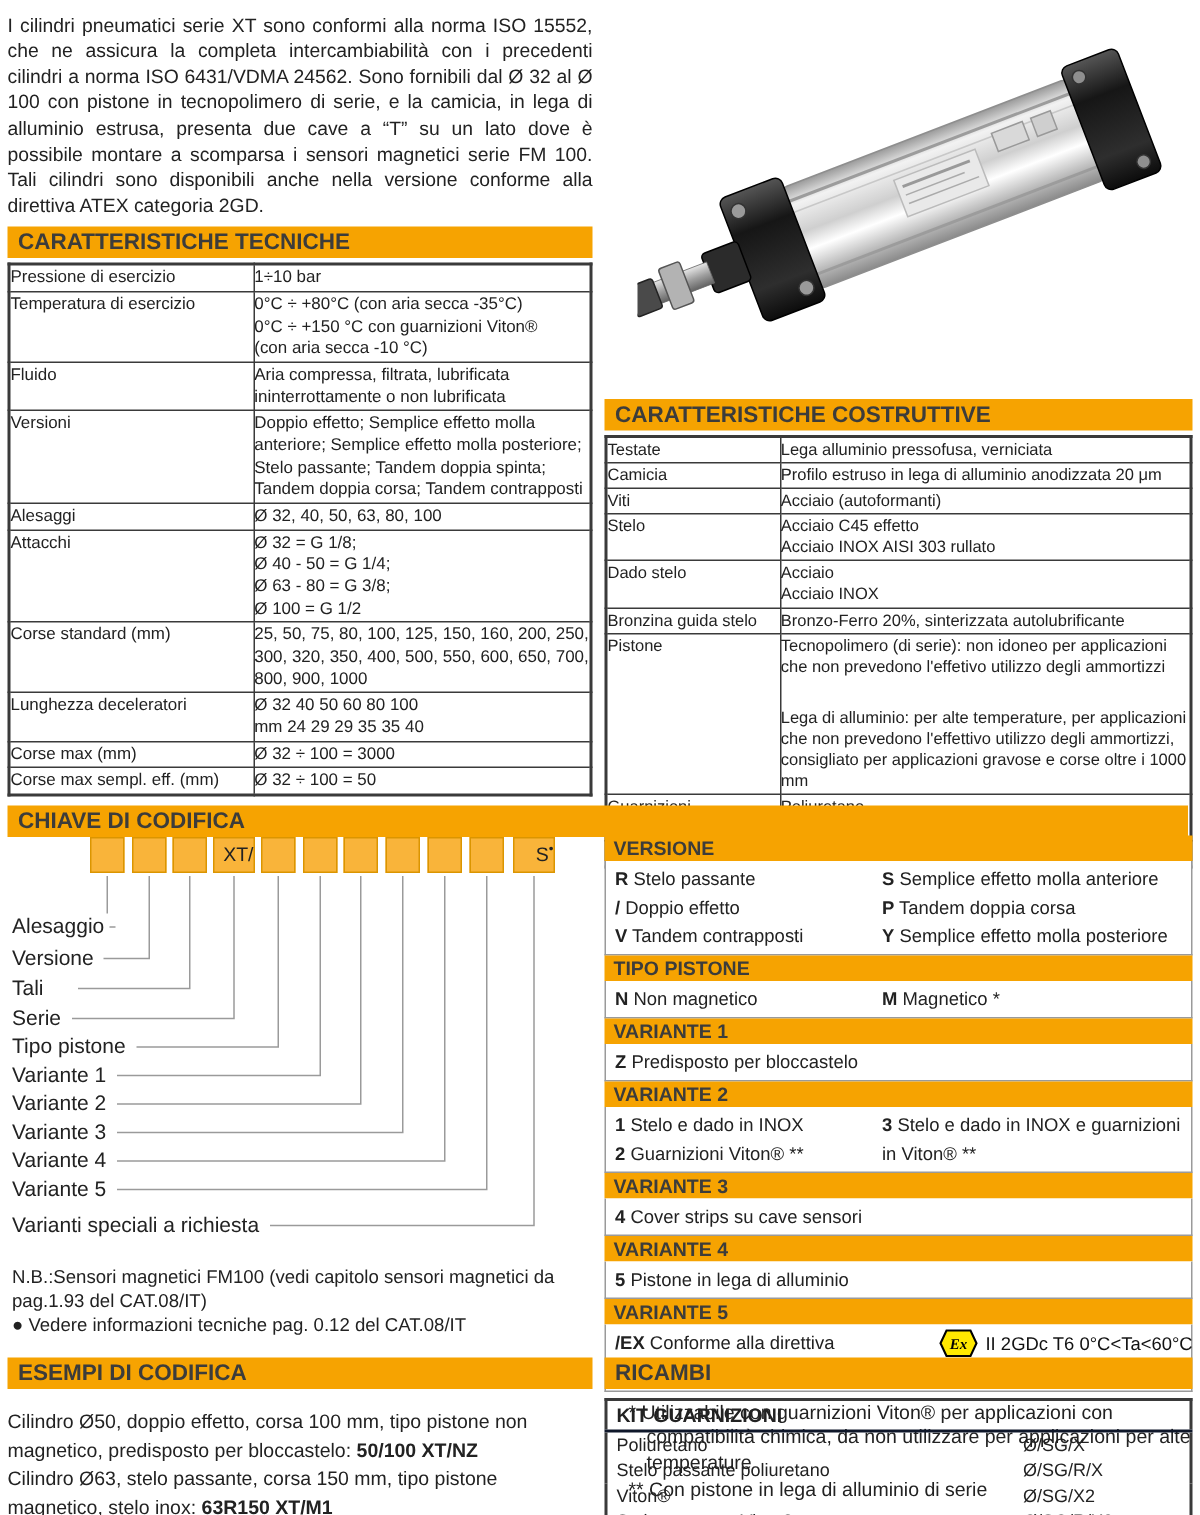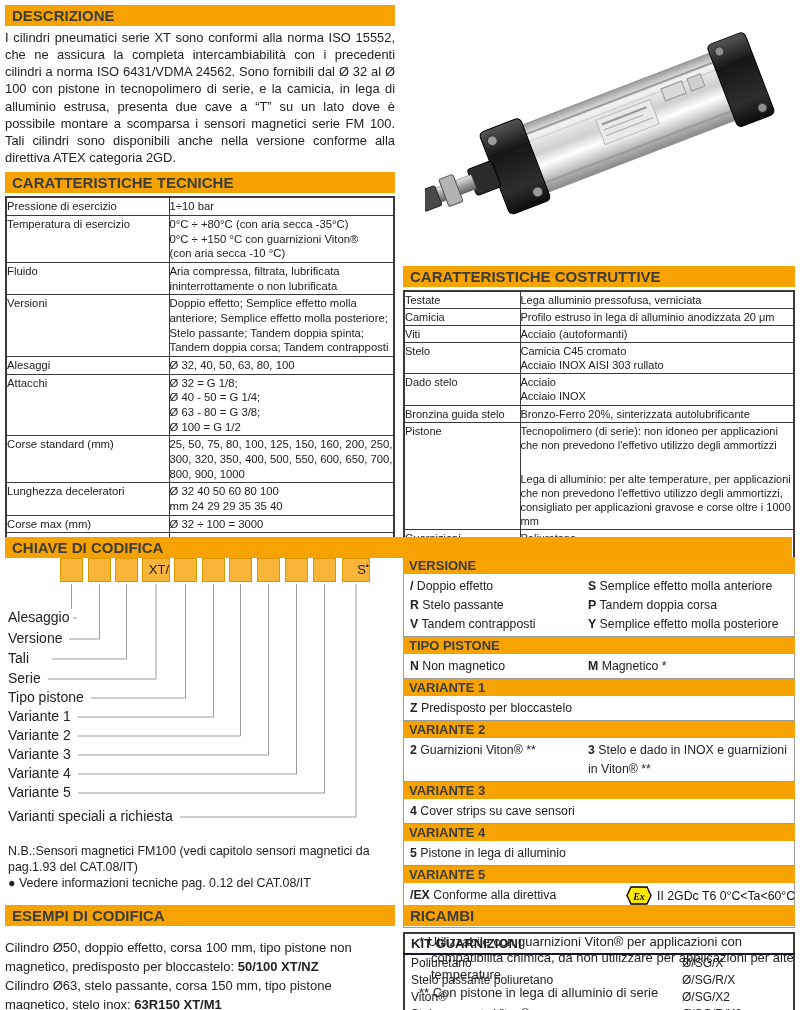--- a/index.html
+++ b/index.html
@@ -61,21 +61,20 @@
   #ricambi { position:absolute; left:403px; top:905px; width:392px; }
   table.kit { width:100%; border-collapse:collapse; border:2px solid #3a3a3a; margin-top:6px; }
   table.kit th { text-align:left; font-weight:bold; font-size:13px; padding:2px 6px; border-bottom:2px solid #0f172a; color:#222; }
   table.kit td { font-size:12px; padding:1px 6px; line-height:1.25; color:#222; }
   table.kit td.code { width:118px; }
 </style>
 </head>
 <body>
 
 <div id="left-top">
-  <div class="bar">DESCRIZIONE</div>
   <div id="descr-body">I cilindri pneumatici serie XT sono conformi alla norma ISO 15552, che ne assicura la completa intercambiabilità con i precedenti cilindri a norma ISO 6431/VDMA 24562. Sono fornibili dal Ø 32 al Ø 100 con pistone in tecnopolimero di serie, e la camicia, in lega di alluminio estrusa, presenta due cave a “T” su un lato dove è possibile montare a scomparsa i sensori magnetici serie FM 100. Tali cilindri sono disponibili anche nella versione conforme alla direttiva ATEX categoria 2GD.</div>
   <div class="bar" id="tech-header">CARATTERISTICHE TECNICHE</div>
   <table class="spec" id="tech-table">
       <tbody id="tech-body">
         <tr>
           <td class="k">Pressione di esercizio</td>
           <td class="v">
             <div>1÷10 bar</div>
           </td>
         </tr>
@@ -215,21 +214,21 @@
         </tr>
         <tr>
           <td class="k">Viti</td>
           <td class="v">
             <div>Acciaio (autoformanti)</div>
           </td>
         </tr>
         <tr>
           <td class="k">Stelo</td>
           <td class="v">
-            <div>Camicia C45 cromato</div>
+            <div>Acciaio C45 effetto</div>
             <div>Acciaio INOX AISI 303 rullato</div>
           </td>
         </tr>
         <tr>
           <td class="k">Dado stelo</td>
           <td class="v">
             <div>Acciaio</div>
             <div>Acciaio INOX</div>
           </td>
         </tr>
@@ -309,22 +308,22 @@
 <div id="bullet-note">
   <span>●</span>
   <span>Vedere informazioni tecniche pag. 0.12 del CAT.08/IT</span>
 </div>
 
 <div id="codifica">
   <div id="codifica-sections">
       <div class="sub-bar">VERSIONE</div>
       <div class="sub-content">
         <div class="col0">
+          <div class="item"><b>R</b> Stelo passante</div>
           <div class="item"><b>/</b> Doppio effetto</div>
-          <div class="item"><b>R</b> Stelo passante</div>
           <div class="item"><b>V</b> Tandem contrapposti</div>
         </div>
         <div class="col1">
           <div class="item"><b>S</b> Semplice effetto molla  anteriore</div>
           <div class="item"><b>P</b> Tandem doppia corsa</div>
           <div class="item"><b>Y</b> Semplice effetto molla posteriore</div>
         </div>
       </div>
       <div class="sub-bar">TIPO PISTONE</div>
       <div class="sub-content">
@@ -338,20 +337,21 @@
       <div class="sub-bar">VARIANTE 1</div>
       <div class="sub-content">
         <div class="col0">
           <div class="item"><b>Z</b> Predisposto per bloccastelo</div>
         </div>
         <div class="col1"></div>
       </div>
       <div class="sub-bar">VARIANTE 2</div>
       <div class="sub-content">
         <div class="col0">
+          <div class="item"><b>1</b> Stelo e dado in INOX</div>
           <div class="item"><b>2</b> Guarnizioni Viton® **</div>
         </div>
         <div class="col1">
           <div class="item"><b>3</b> Stelo e dado in INOX e guarnizioni in Viton® **</div>
         </div>
       </div>
       <div class="sub-bar">VARIANTE 3</div>
       <div class="sub-content">
         <div class="col0">
           <div class="item"><b>4</b> Cover strips su cave sensori</div>

